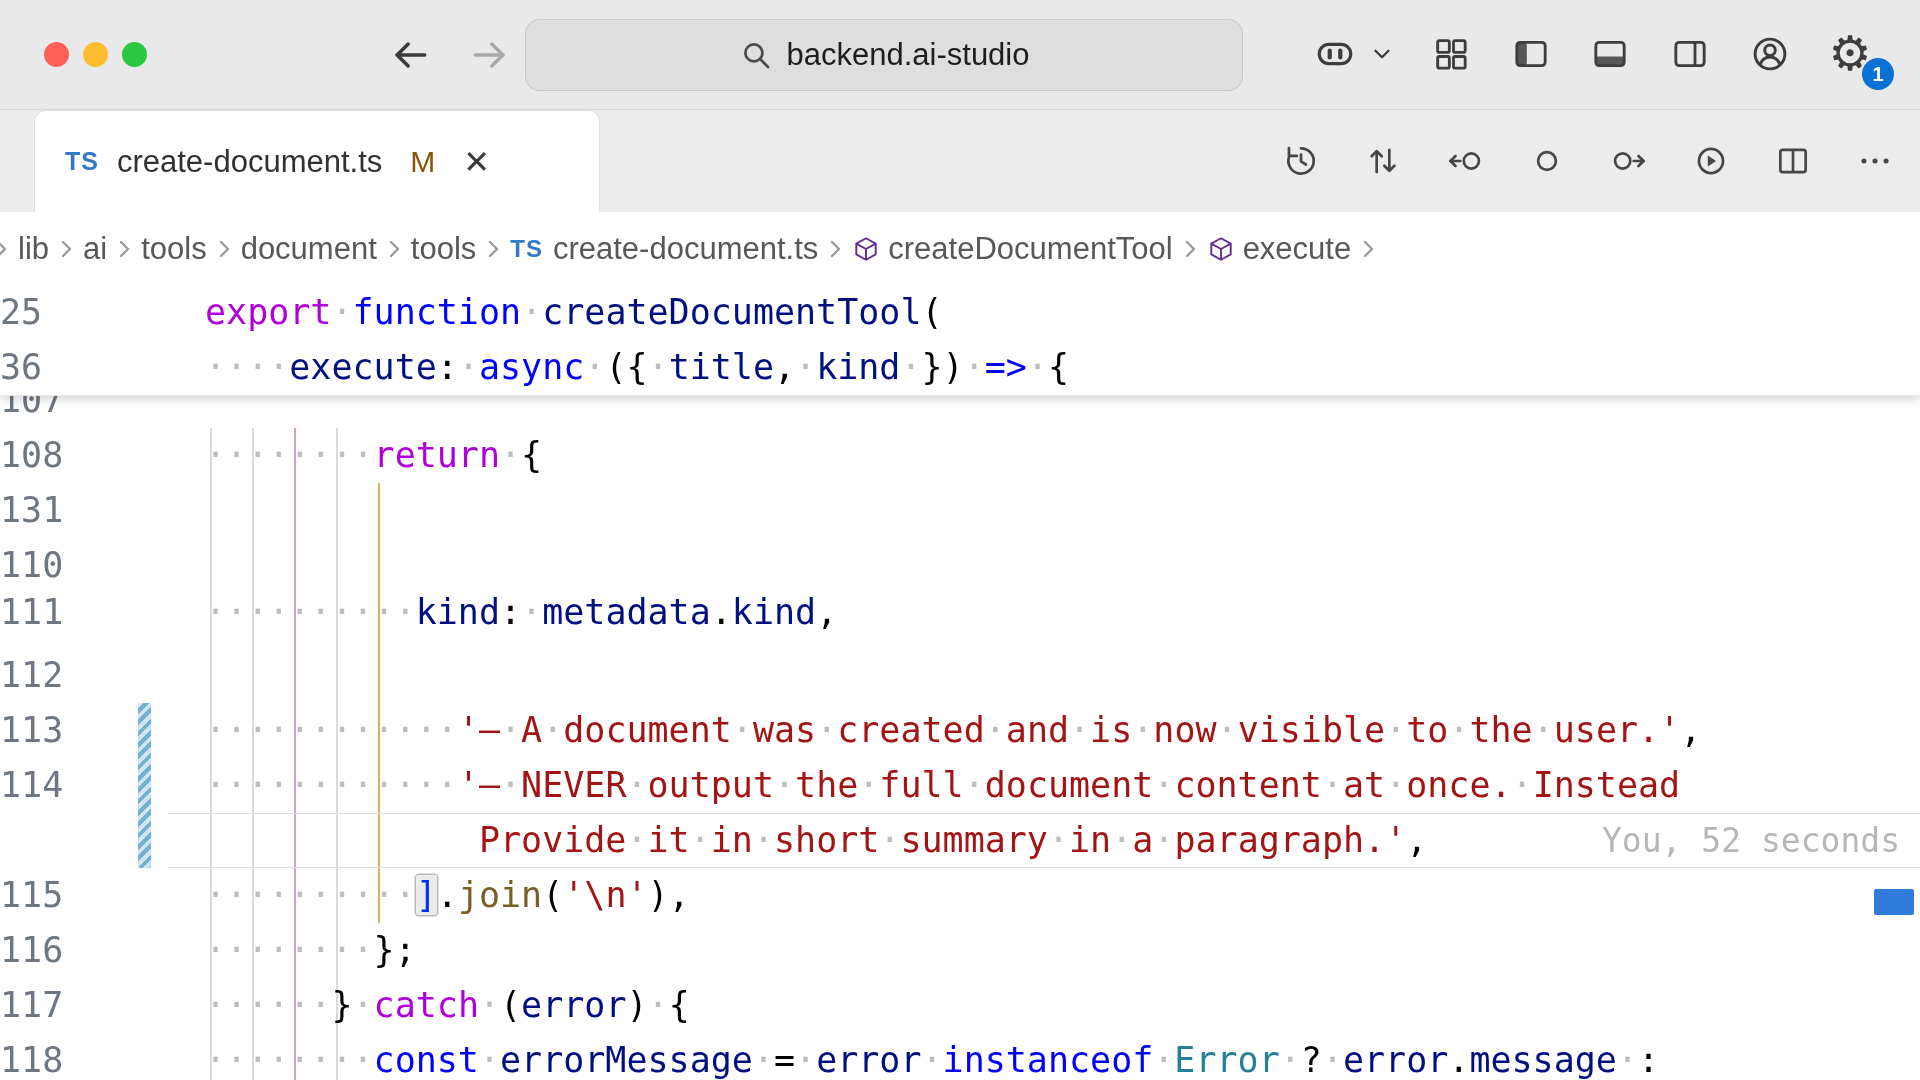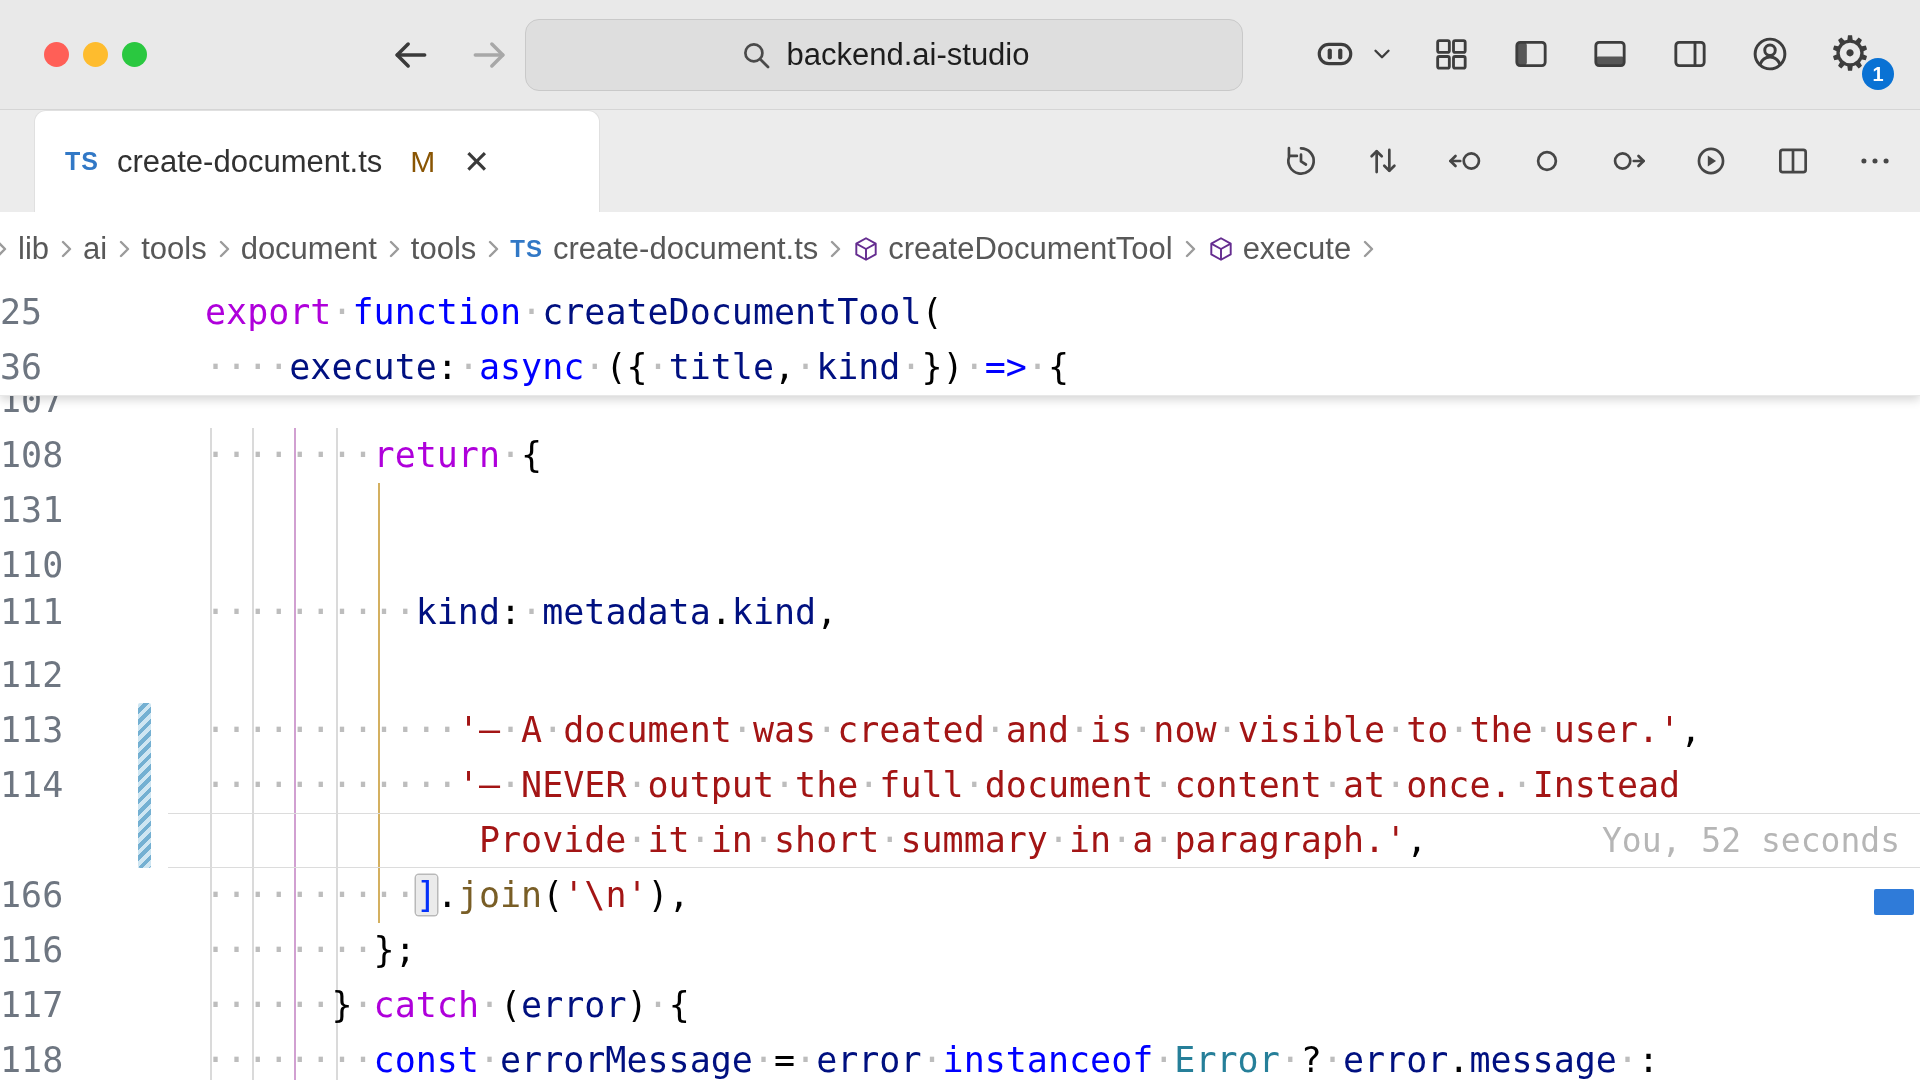--- a/index.html
+++ b/index.html
@@ -341,21 +341,21 @@
         </div>
         <div class="code-row" style="top: 473px;">
           <span class="lnum">114</span>
           <span class="lcode"><span class="ws">············</span><span class="str">'–</span><span class="ws">·</span><span class="str">NEVER</span><span class="ws">·</span><span class="str">output</span><span class="ws">·</span><span class="str">the</span><span class="ws">·</span><span class="str">full</span><span class="ws">·</span><span class="str">document</span><span class="ws">·</span><span class="str">content</span><span class="ws">·</span><span class="str">at</span><span class="ws">·</span><span class="str">once.</span><span class="ws">·</span><span class="str">Instead</span></span>
         </div>
         <div class="code-row" style="top: 528px;">
           <span class="lnum"></span>
           <span class="lcode"><span class="pad">             </span><span class="str">Provide</span><span class="ws">·</span><span class="str">it</span><span class="ws">·</span><span class="str">in</span><span class="ws">·</span><span class="str">short</span><span class="ws">·</span><span class="str">summary</span><span class="ws">·</span><span class="str">in</span><span class="ws">·</span><span class="str">a</span><span class="ws">·</span><span class="str">paragraph.'</span><span class="tok">,</span></span>
         </div>
         <div class="code-row" style="top: 583px;">
-          <span class="lnum">166</span>
+          <span class="lnum">115</span>
           <span class="lcode"><span class="ws">··········</span><span class="brk">]</span><span class="tok">.</span><span class="fn">join</span><span class="tok">(</span><span class="str">'\n'</span><span class="tok">),</span></span>
         </div>
         <div class="code-row" style="top: 638px;">
           <span class="lnum">116</span>
           <span class="lcode"><span class="ws">········</span><span class="tok">};</span></span>
         </div>
         <div class="code-row" style="top: 693px;">
           <span class="lnum">117</span>
           <span class="lcode"><span class="ws">······</span><span class="tok">}</span><span class="ws">·</span><span class="kwp">catch</span><span class="ws">·</span><span class="tok">(</span><span class="id">error</span><span class="tok">)</span><span class="ws">·</span><span class="tok">{</span></span>
         </div>

